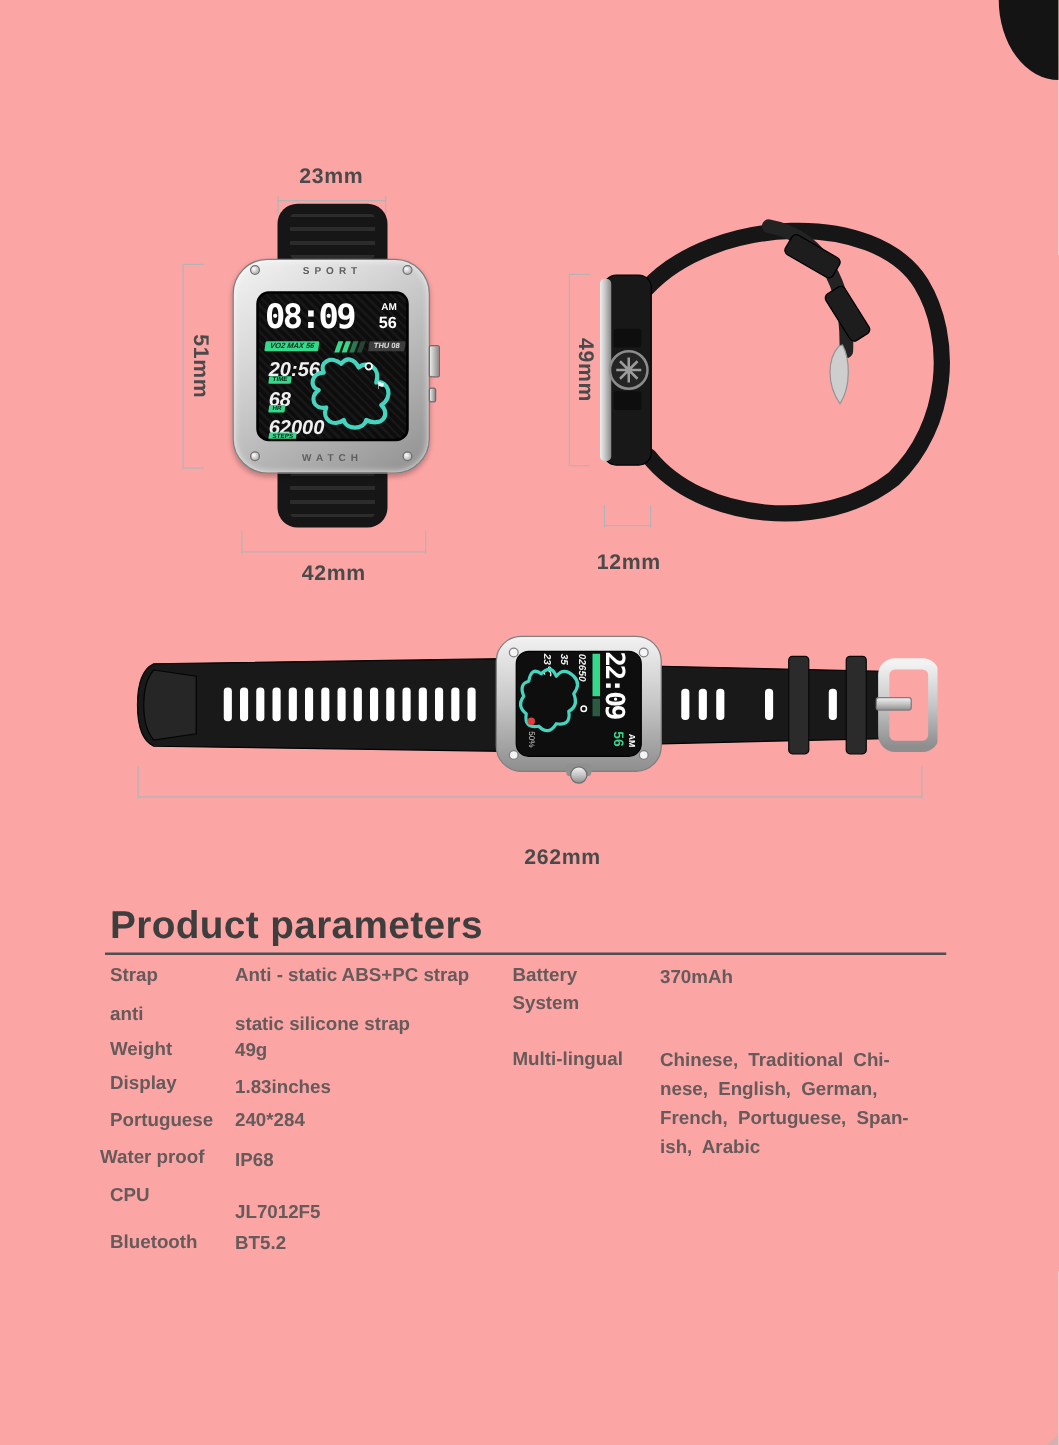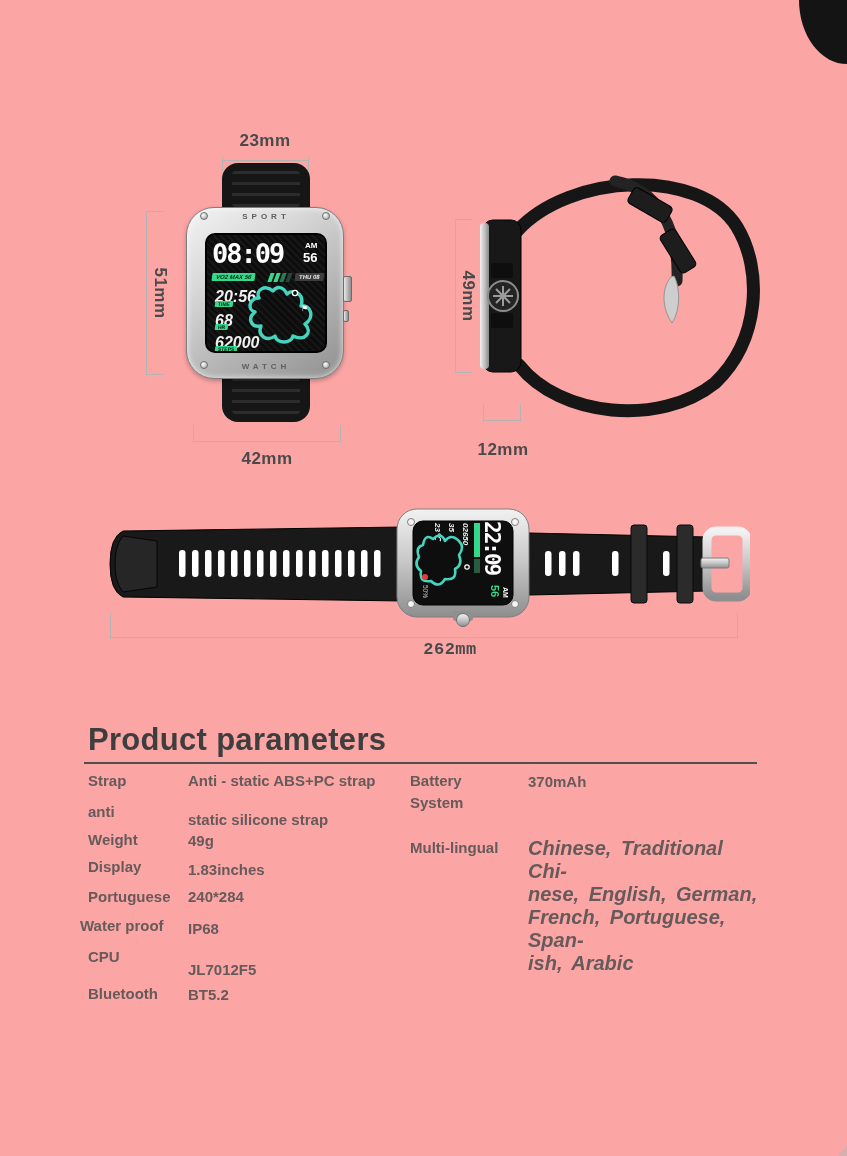--- a/index.html
+++ b/index.html
@@ -54,21 +54,21 @@
   .slash { position:absolute; width:4px; height:9px; transform:skewX(-20deg); }
   .stat-val { position:absolute; font-size:16px; font-weight:bold; font-style:italic; color:#f0f0f0; }
   .stat-badge { position:absolute; font-size:5px; font-weight:bold; background:#35d98b; color:#0a2416;
     padding:0 3px; border-radius:1px; transform:skewX(-8deg); }
 
   
   .pp-title { position:absolute; left:88px; top:722px; font-size:31px; font-weight:bold; color:#3e3e3e; letter-spacing:.3px; }
   .pp-rule { position:absolute; left:84px; top:762px; width:673px; height:2px; background:#4f4f4f; }
   .spec-label { position:absolute; font-size:15px; color:#4d4d4d; font-weight:bold; opacity:.85; }
   .spec-value { position:absolute; font-size:15px; color:#4d4d4d; font-weight:bold; opacity:.85; white-space:pre-line; }
-  .ml-value { line-height:23px; word-spacing:4px; font-size:20px;font-style:italic; }
+  .ml-value { line-height:23px; word-spacing:4px; font-size:15px; }
   .sys-value { line-height:19px; }
 
   .corner-tr { position:absolute; top:0; right:0; width:48px; height:64px; background:#141414;
     border-bottom-left-radius:100% 100%; }
   .corner-br { position:absolute; right:0; bottom:0; width:0; height:0;
     border-left:9px solid transparent; border-bottom:10px solid #b9b9b9; opacity:.6; }
 </style>
 </head>
 <body>
 
@@ -219,21 +219,21 @@
       <text x="318" y="74" font-size="8" font-weight="bold" font-style="italic" fill="#f0f0f0">35</text>
       <text x="318" y="88" font-size="8" font-weight="bold" font-style="italic" fill="#f0f0f0">23℃</text>
       <text x="380" y="100" font-size="6.5" fill="#cccccc">50%</text>
       <path d="M336,64 q-8,8 0,14 q-10,4 -2,12 q-6,8 6,10 q2,8 12,4 q8,6 14,-2 q12,2 10,-10 q8,-8 -2,-14 q2,-12 -10,-10 q-4,-8 -14,-4 q-8,-6 -14,0 z" fill="none" stroke="#45d4be" stroke-width="2.6" stroke-linejoin="round"></path>
       <circle cx="372" cy="98" r="3" fill="#e23b3b"></circle>
       <circle cx="362" cy="56" r="2.2" fill="#0e0e0e" stroke="#fff" stroke-width="1.2"></circle>
     </g>
   </svg>
 
   <div class="dim-h t-up-big" style="left:110px; top:637px; width:628px;"></div>
-  <div class="dim-label" style="left:405px; top:640px; width:90px;font-family:Liberation Mono, monospace;">262mm</div>
+  <div class="dim-label" style="left:405px; top:676px; width:90px;">262mm</div>
 
   <h1 class="pp-title">Product parameters</h1>
   <div class="pp-rule"></div>
 
   <div class="spec-label" style="left:88px;  top:772px;">Strap</div>
   <div class="spec-value" style="left:188px; top:772px;">Anti - static ABS+PC strap</div>
   <div class="spec-label" style="left:88px;  top:803px;">anti</div>
   <div class="spec-value" style="left:188px; top:811px;">static silicone strap</div>
   <div class="spec-label" style="left:88px;  top:831px;">Weight</div>
   <div class="spec-value" style="left:188px; top:832px;">49g</div>

